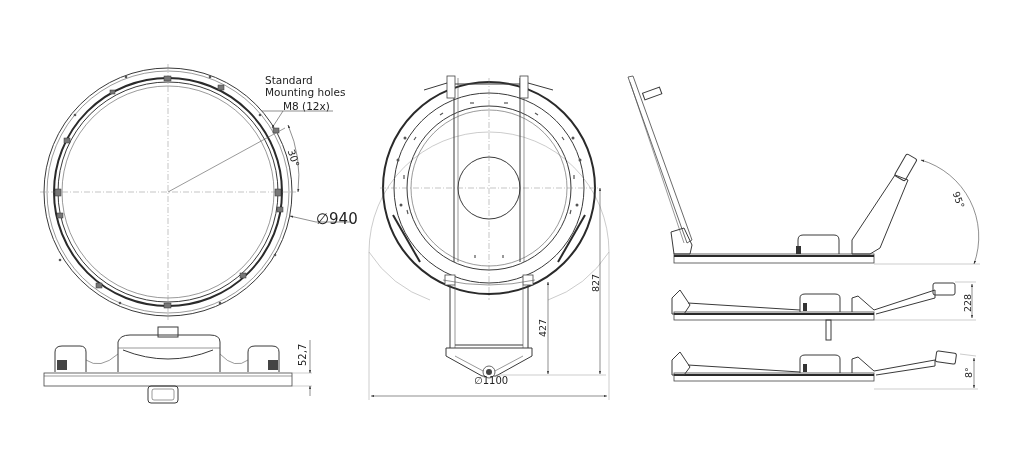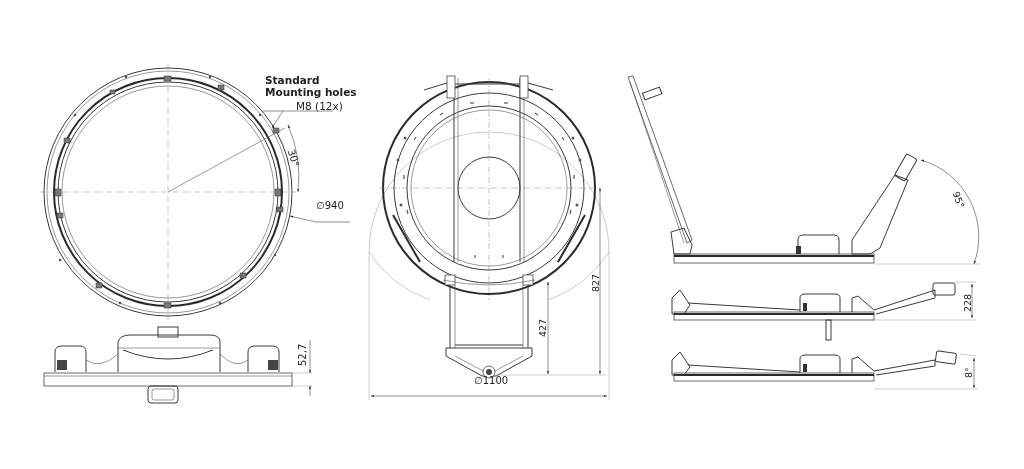--- a/index.html
+++ b/index.html
@@ -207,29 +207,29 @@
     <path d="M800 373 L800 359 Q800 355 805 355 L835 355 Q840 355 840 359 L840 373" class="ln"></path>
     <rect x="803" y="364" width="4" height="8" fill="#333"></rect>
     <path d="M852 373 L852 359 L858 357 L874 371 L935 360 L935 366 L876 375" class="ln"></path>
     <rect x="936" y="352" width="20" height="11" rx="2" transform="rotate(8 946 357)" class="ln"></rect>
     <line x1="874" y1="389" x2="978" y2="389" class="ext"></line>
     <line x1="960" y1="354" x2="976" y2="356" class="ext"></line>
     <line x1="974" y1="358" x2="974" y2="388" class="dim" marker-start="url(#arr)" marker-end="url(#arr)"></line>
   </g>
 </svg>
 
-<div class="label" style="left:265px; top:74px; font-size:10.5px; font-weight:bold; line-height:12px;">
+<div class="label" style="left:265px; top:74px; font-size:10.5px; font-weight:normal; line-height:12px;">
   <div>Standard</div>
   <div>Mounting holes</div>
 </div>
-<div class="label" style="left:296px; top:100px; font-size:10.5px;">M8 (12x)</div>
+<div class="label" style="left:283px; top:100px; font-size:10.5px;">M8 (12x)</div>
 
 <div class="label" style="left:296px; top:148px; font-size:10px; transform:rotate(72deg); transform-origin:left top;">30°</div>
 
-<div class="label" style="left:316px; top:200px; font-size:10px;">
+<div class="label" style="left:316px; top:210px; font-size:15px;">
   <span>∅</span><span>940</span>
 </div>
 
 <div class="label" style="left:297px; top:366px; font-size:10px; transform:rotate(-90deg); transform-origin:left top;">52,7</div>
 
 <div class="label" style="left:537px; top:337px; font-size:9.5px; transform:rotate(-90deg); transform-origin:left top;">427</div>
 <div class="label" style="left:590px; top:292px; font-size:9.5px; transform:rotate(-90deg); transform-origin:left top;">827</div>
 
 <div class="label" style="left:474px; top:375px; font-size:10px;">
   <span>∅</span><span></span><span>1100</span>

